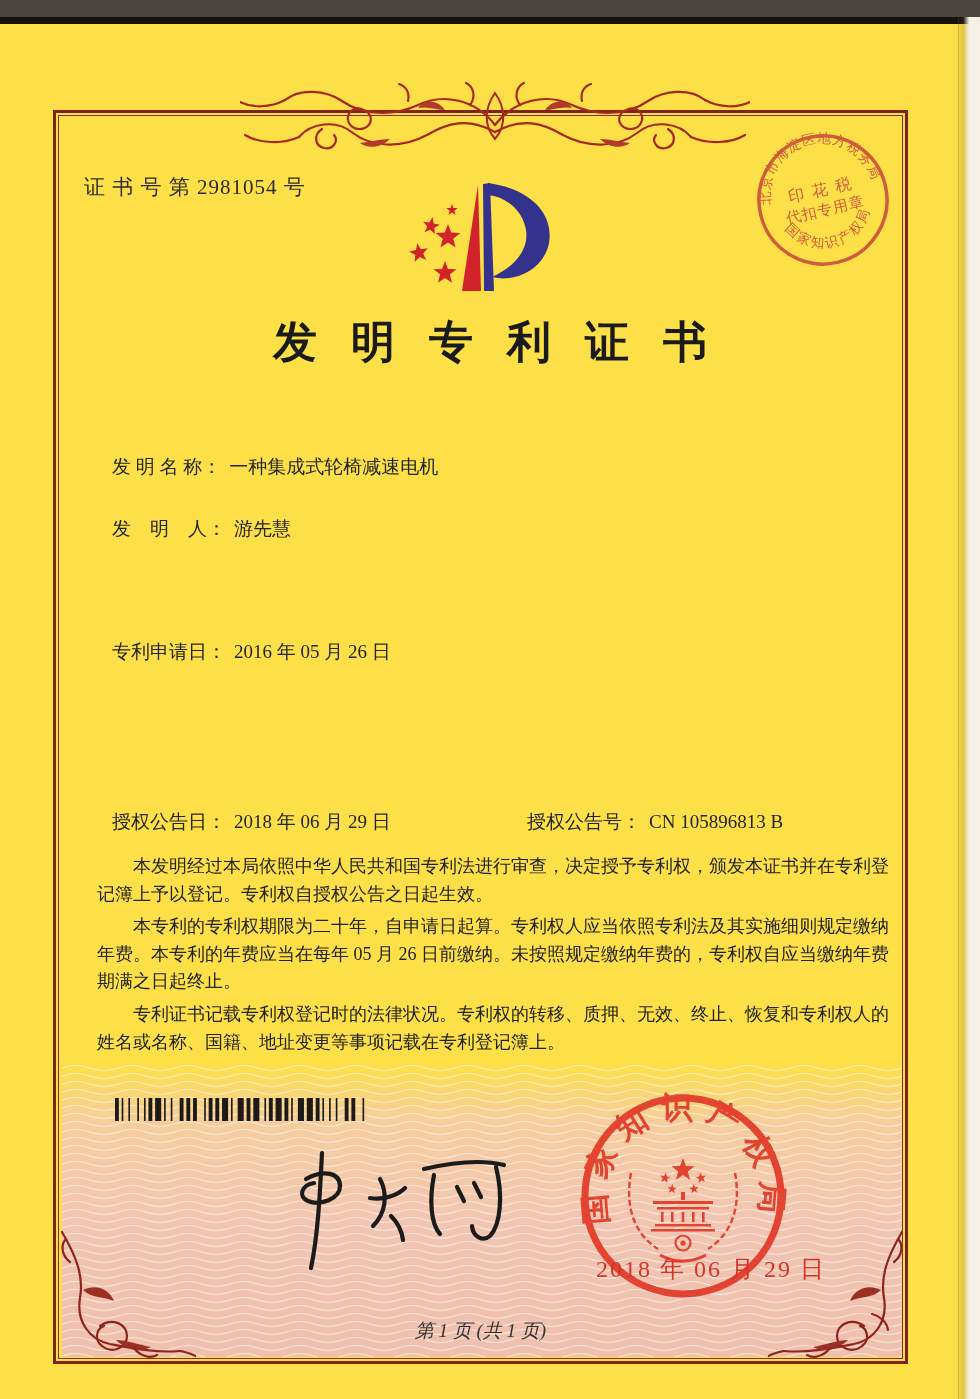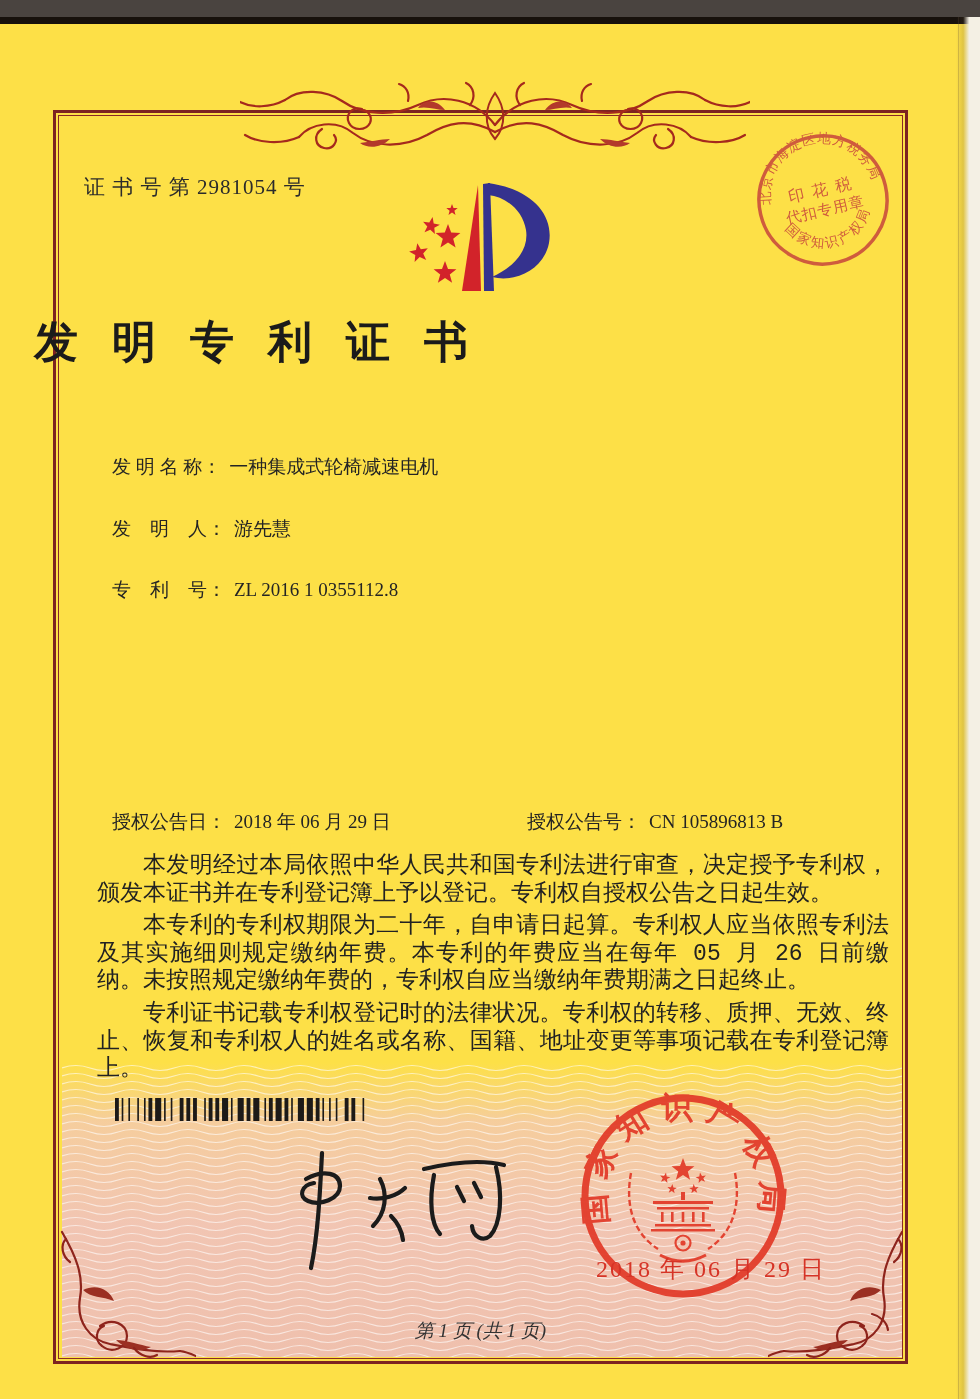--- a/index.html
+++ b/index.html
@@ -13,31 +13,31 @@
   
   .frame{position:absolute;left:53px;top:93px;width:849px;height:1248px;border:3px solid #7d2421;}
   .frame-inner{position:absolute;inset:2px;border:1px solid #8a2a24;}
   
   .guilloche{position:absolute;left:62px;top:1046px;width:840px;height:294px;
         background:linear-gradient(180deg,rgba(243,199,186,0) 0%,rgba(243,199,186,.75) 20%,rgba(241,196,183,.96) 55%,#efc0ad 100%);}
   .guilloche svg{position:absolute;inset:0;}
   
   .cert-no{position:absolute;left:84px;top:156px;font-size:21px;letter-spacing:1px;color:#2b2b2b;}
   .logo{position:absolute;left:380px;top:150px;}
-  .title{position:absolute;left:0;width:980px;top:296px;text-align:left;font-size:44px;font-weight:600;
+  .title{position:absolute;left:0;width:980px;top:296px;text-align:center;font-size:44px;font-weight:600;
          letter-spacing:34px;text-indent:34px;color:#1b1b1b;}
   
   .row{position:absolute;left:112px;font-size:19px;white-space:nowrap;color:#242424;}
   .row .fvalue{margin-left:8px;}
   .r1{top:437px}.r2{top:499px}.r3{top:560px}.r4{top:622px}.r5{top:683px}.r6{top:745px}
   .grant{top:792px}
   .grant-no{position:absolute;left:415px;top:0;white-space:nowrap;}
   
-  .paras{position:absolute;left:97px;top:836px;width:792px;font-size:23px;line-height:27.6px;
-         text-align:justify;color:#222;font-family:Liberation Mono, monospace;}
+  .paras{position:absolute;left:97px;top:836px;width:792px;font-size:18px;line-height:27.6px;
+         text-align:justify;color:#222;}
   .paras p{margin:0 0 5px 0;text-indent:2em;}
   
   .barcode{position:absolute;left:115px;top:1081px;}
   .director{position:absolute;left:115px;top:1152px;font-size:21px;color:#2a2a2a;}
   .director div{margin-bottom:20px;letter-spacing:2px;}
   .sig{position:absolute;left:258px;top:1122px;}
   .seal{position:absolute;left:565px;top:1058px;}
   .seal-date{position:absolute;left:596px;top:1236px;font-size:24px;color:#d63427;letter-spacing:2px;white-space:nowrap;}
   .footer{position:absolute;left:53px;width:855px;top:1301px;text-align:center;font-size:19px;color:#333;font-style:italic;}
   
@@ -139,22 +139,22 @@
   </svg>
 
   <div class="title">发明专利证书</div>
 
   <div class="row r1">
     <span class="flabel">发 明 名 称：</span><span class="fvalue">一种集成式轮椅减速电机</span>
   </div>
   <div class="row r2">
     <span class="flabel">发　明　人：</span><span class="fvalue">游先慧</span>
   </div>
-  <div class="row r3">
-    <span class="flabel">专　利　号：</span><span class="fvalue">ZL 2016 1 0355112.8</span>
+  <div class="row r4">
+    <span class="flabel">专利申请日：</span><span class="fvalue">2016 年 05 月 26 日</span>
   </div>
   <div class="row grant">
     <span class="flabel">授权公告日：</span><span class="fvalue">2018 年 06 月 29 日</span>
     <span class="grant-no">
       <span class="flabel">授权公告号：</span><span class="fvalue">CN 105896813 B</span>
     </span>
   </div>
 
   <div class="paras">
     <p>本发明经过本局依照中华人民共和国专利法进行审查，决定授予专利权，颁发本证书并在专利登记簿上予以登记。专利权自授权公告之日起生效。</p>

